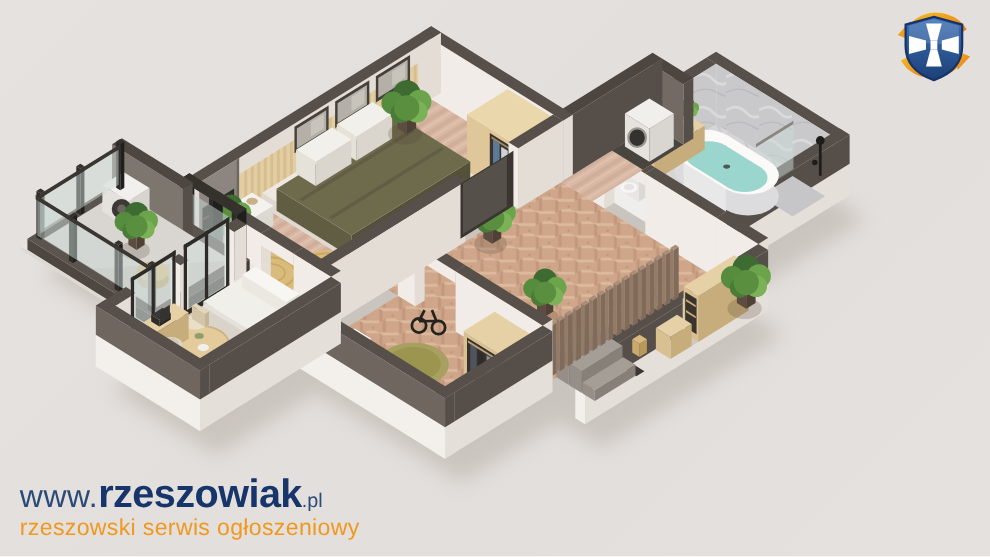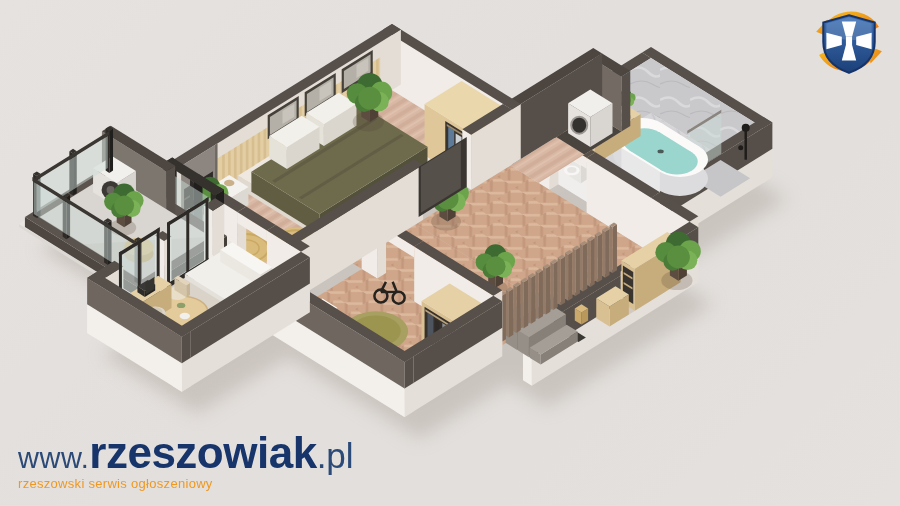--- a/index.html
+++ b/index.html
@@ -6,23 +6,23 @@
   .stage{
     position:relative;width:900px;height:506px;overflow:hidden;
     background:linear-gradient(135deg,#e6e2df 0%,#e3dfdc 45%,#e1dddaf0 70%,#e5e1de 100%);
     font-family:"Liberation Sans", sans-serif;
   }
   .stage svg.scene{position:absolute;left:0;top:0;}
   .logo{position:absolute;top:8px;right:14px;width:74px;height:68px;}
   .watermark{position:absolute;left:18px;top:430px;line-height:1.05;}
   .wm-url{white-space:nowrap;}
   .wm-www{font-size:29px;color:#2c4a77;font-weight:400;letter-spacing:.5px;}
-  .wm-name{font-size:44px;color:#17356b;font-weight:700;letter-spacing:-.5px;margin-top:44px;}
-  .wm-tld{font-size:35px;color:#2c4a77;font-weight:400;margin-top:28px;}
-  .wm-tagline{font-size:13px;color:#f0981f;font-weight:400;margin-top:1px;letter-spacing:.3px;}
+  .wm-name{font-size:36px;color:#17356b;font-weight:700;letter-spacing:-.5px;margin-top:44px;}
+  .wm-tld{font-size:18px;color:#2c4a77;font-weight:400;margin-top:28px;}
+  .wm-tagline{font-size:21px;color:#f0981f;font-weight:400;margin-top:1px;letter-spacing:.3px;}
 </style>
 </head>
 <body>
 
 <div class="stage">
 
   <svg class="scene" id="scene" width="900" height="506" viewBox="0 0 900 506">
     <defs>
       <filter id="blur" x="-20%" y="-20%" width="140%" height="140%">
         <feGaussianBlur stdDeviation="9"></feGaussianBlur>

